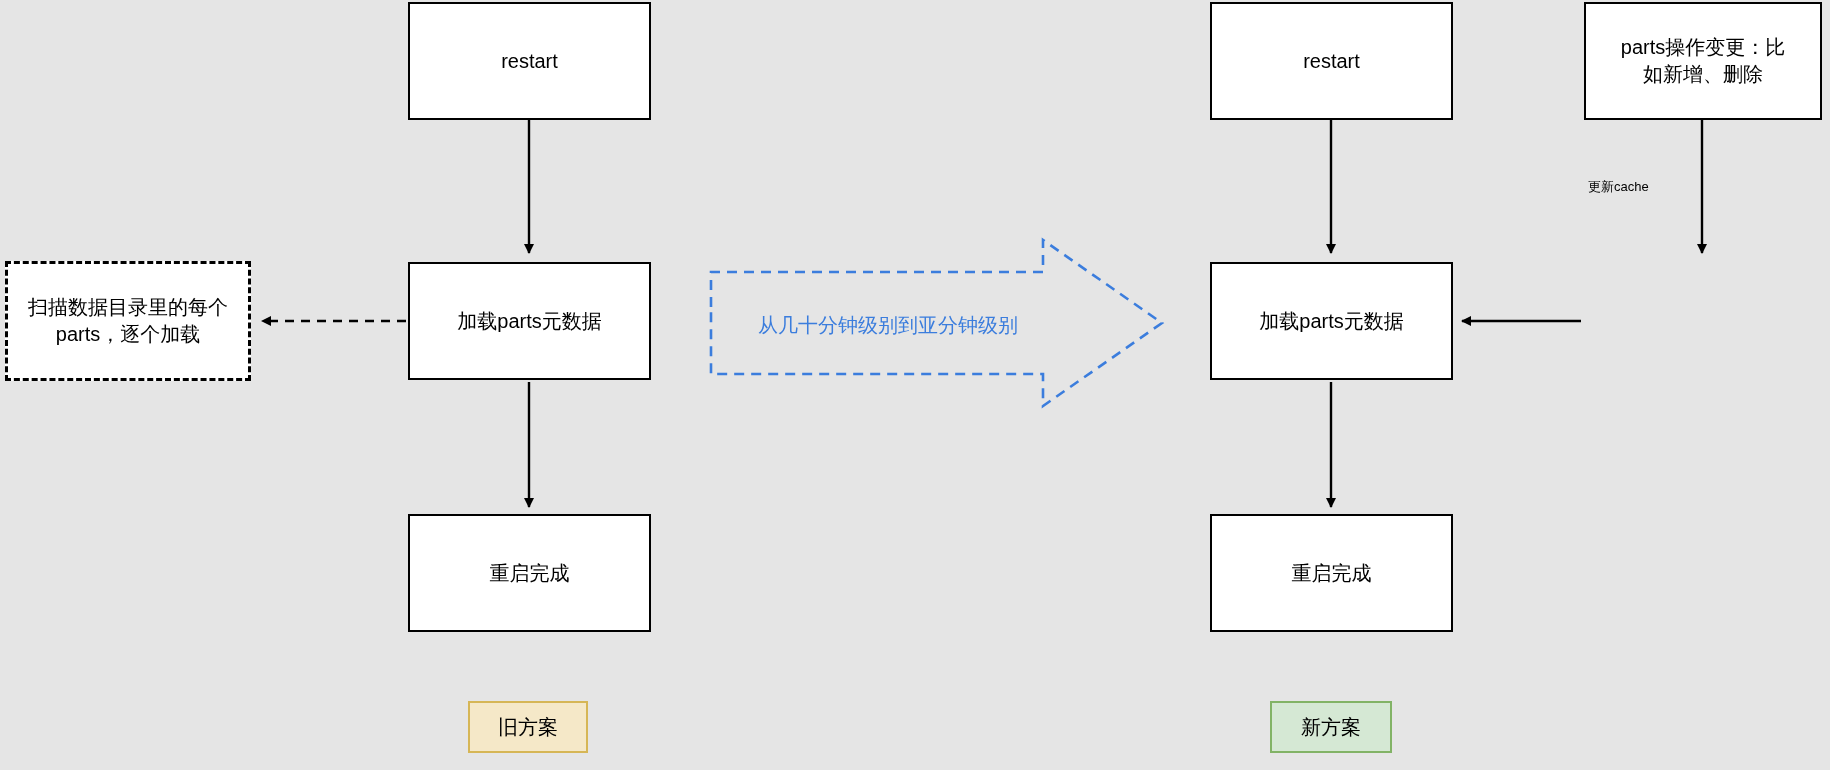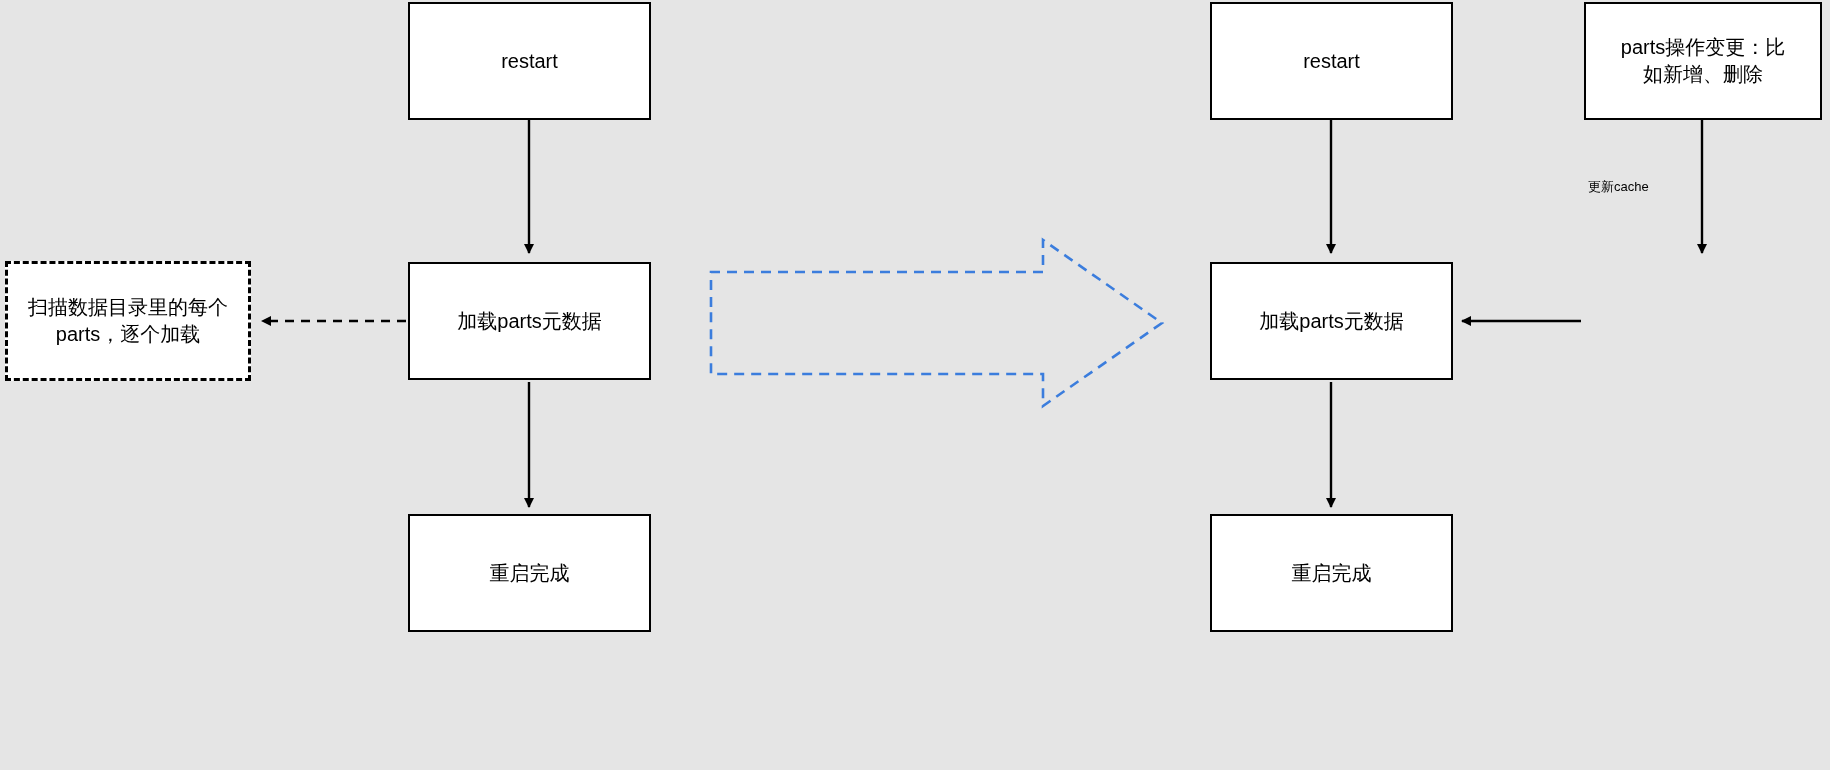--- a/index.html
+++ b/index.html
@@ -116,21 +116,27 @@
   </div>
 
   <div class="node dashed" style="left:5px; top:261px; width:246px; height:120px; padding:4px 10px;">
     <span>扫描数据目录里的每个parts，逐个加载</span>
   </div>
 
   <div class="node" style="left:408px; top:514px; width:243px; height:118px;">
     <span>重启完成</span>
   </div>
 
+  <div class="badge old" style="left:468px; top:701px; width:120px; height:52px;">
+    <span>旧方案</span>
+  </div>
 
+  <div class="big-arrow-label" style="left:718px; top:312px; width:340px;">
+    <span>从几十分钟级别到亚分钟级别</span>
+  </div>
 
   <div class="node" style="left:1210px; top:2px; width:243px; height:118px;">
     <span>restart</span>
   </div>
 
   <div class="node" style="left:1584px; top:2px; width:238px; height:118px; padding:4px 28px;">
     <span>parts操作变更：比如新增、删除</span>
   </div>
 
   <div class="edge-label" style="left:1588px; top:178px;">
@@ -139,14 +145,17 @@
 
   <div class="node" style="left:1210px; top:262px; width:243px; height:118px;">
     <span>加载parts元数据</span>
   </div>
 
 
   <div class="node" style="left:1210px; top:514px; width:243px; height:118px;">
     <span>重启完成</span>
   </div>
 
+  <div class="badge new" style="left:1270px; top:701px; width:122px; height:52px;">
+    <span>新方案</span>
+  </div>
 
 </div>
 
 </body></html>

